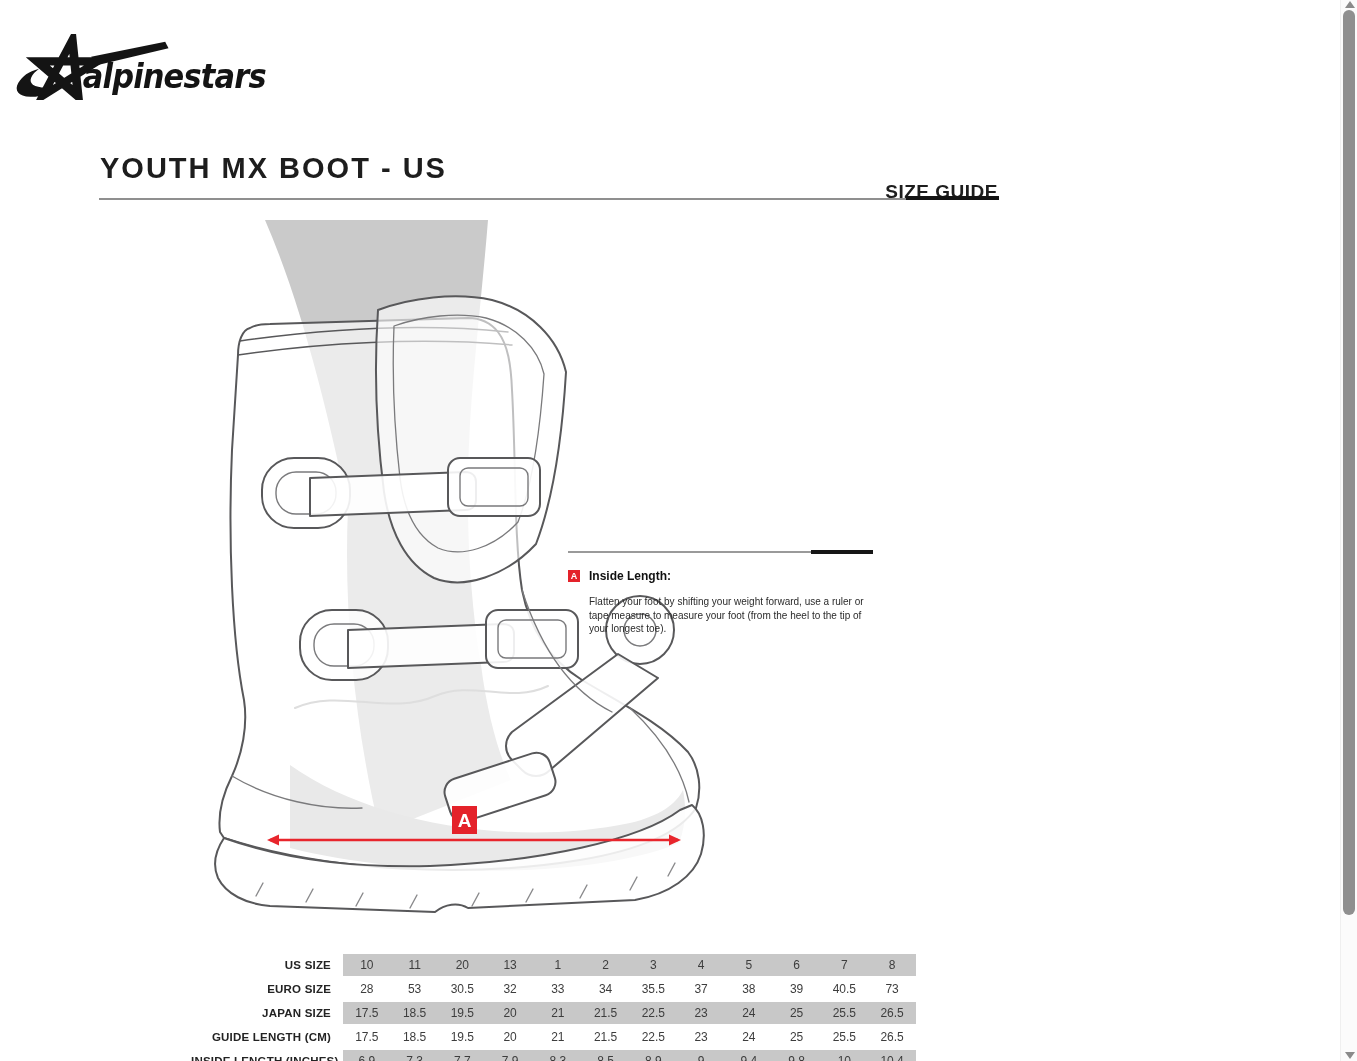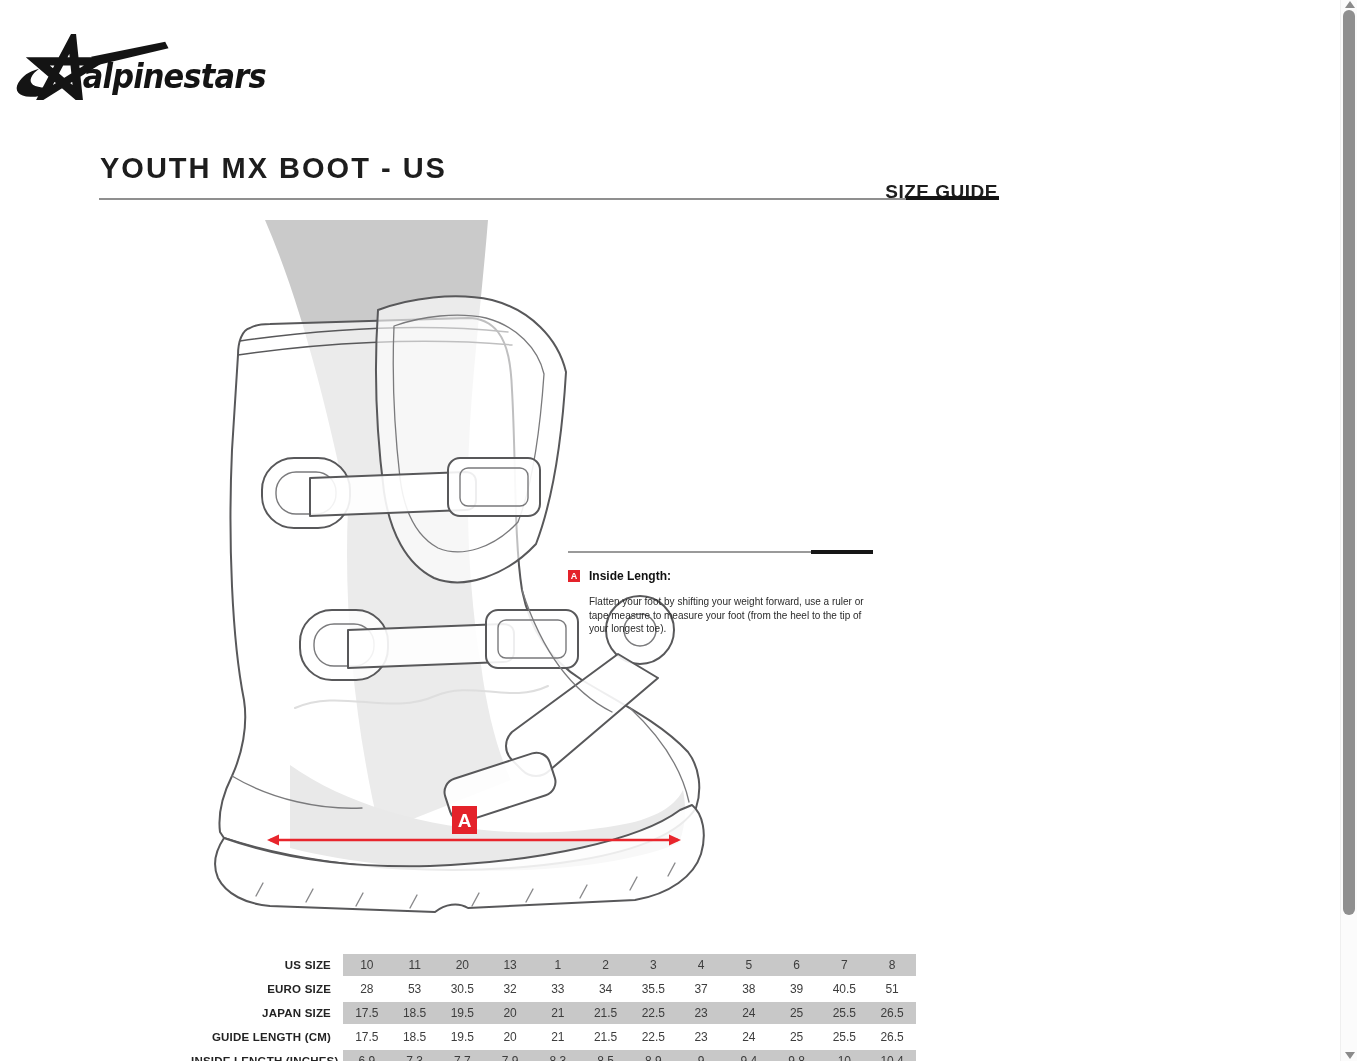--- a/index.html
+++ b/index.html
@@ -206,21 +206,21 @@
           <div class="tcell">53</div>
           <div class="tcell">30.5</div>
           <div class="tcell">32</div>
           <div class="tcell">33</div>
           <div class="tcell">34</div>
           <div class="tcell">35.5</div>
           <div class="tcell">37</div>
           <div class="tcell">38</div>
           <div class="tcell">39</div>
           <div class="tcell">40.5</div>
-          <div class="tcell">51</div>
+          <div class="tcell">73</div>
         </div>
       </div>
       <div class="trow">
         <div class="tlabel">JAPAN SIZE</div>
         <div class="tband gray">
           <div class="tcell">17.5</div>
           <div class="tcell">18.5</div>
           <div class="tcell">19.5</div>
           <div class="tcell">20</div>
           <div class="tcell">21</div>

